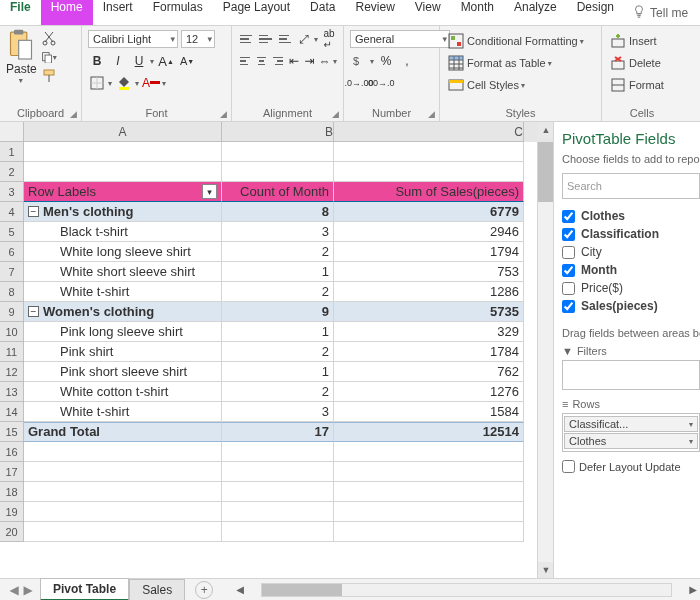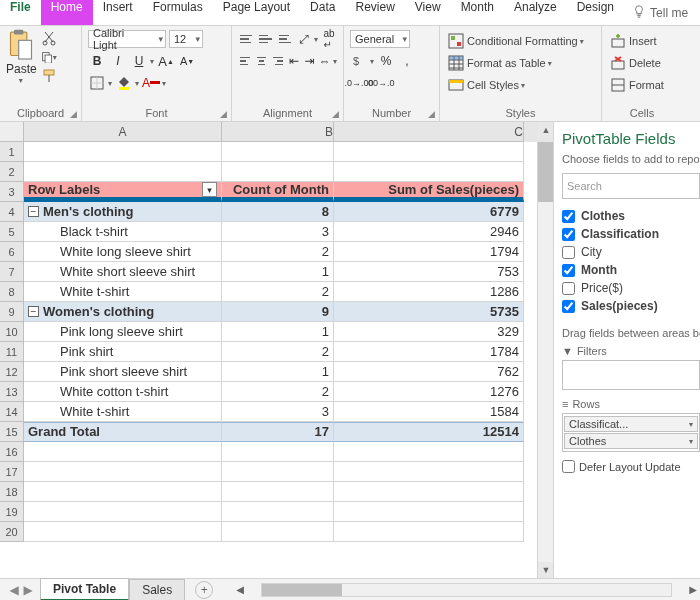--- a/index.html
+++ b/index.html
@@ -38,21 +38,21 @@
   .colheads { display: flex; background: #e6e6e6; height: 20px; }
   .rowhead-corner { width: 24px; border-right: 1px solid #c0c0c0; border-bottom: 1px solid #c0c0c0; background: #eee; }
   .ch { border-right: 1px solid #c0c0c0; border-bottom: 1px solid #c0c0c0; text-align: center; font-size: 12px; color: #555; line-height: 20px; }
   .rows { }
   .rw { display: flex; height: 20px; }
   .rh { width: 24px; background: #e6e6e6; border-right: 1px solid #c0c0c0; border-bottom: 1px solid #c0c0c0; text-align: center; font-size: 11px; color: #555; line-height: 20px; }
   .cell { border-right: 1px solid #d4d4d4; border-bottom: 1px solid #d4d4d4; padding: 0 4px; font-size: 13px; line-height: 20px; overflow: hidden; white-space: nowrap; display: flex; align-items: center; }
   .cA { width: 198px; }
   .cB { width: 112px; text-align: right; justify-content: flex-end; }
   .cC { width: 190px; text-align: right; justify-content: flex-end; }
-  .hdr { background: #fca5a5; font-weight: 700; border-bottom: 5px solid #0369a1; }
+  .hdr { background: #ec4899; font-weight: 400; border-bottom: 1px solid #0369a1; }
   .subt { background: #dce6f1; font-weight: 700; }
   .gtot { background: #dce6f1; font-weight: 700; border-top: 1px solid #9bb7d5; border-bottom: 1px solid #9bb7d5;}
   .collapse { width: 11px; height: 11px; border: 1px solid #666; background: #fff; display: inline-flex; align-items: center; justify-content: center; font-size: 10px; line-height: 9px; margin-right: 4px; font-weight: 400; }
   .filter { width: 15px; height: 15px; border: 1px solid #888; background: #fff; margin-left: auto; display: flex; align-items: center; justify-content: center; }
   .filter::after { content: "▾"; font-size: 9px; font-weight: 400; }
   .indent1 { padding-left: 36px !important; justify-content: flex-start; }
   .vbar { position: absolute; right: 0; top: 20px; bottom: 0; width: 16px; background: #f0f0f0; border-left: 1px solid #d4d4d4; }
   .vbar .thumb { position: absolute; top: 0; width: 100%; height: 60px; background: #c0c0c0; }
   .vbar .arrow { position: absolute; width: 16px; height: 16px; background: #e8e8e8; display:flex; align-items:center; justify-content:center; font-size:9px; color:#666; }
   
@@ -141,21 +141,21 @@
             </svg>
           </span>
       </div>
     </div>
     <div class="label"><span>Clipboard</span><span class="corner">◢</span></div>
   </div>
 
   <div class="group" style="width:150px">
     <div class="content col" style="gap:4px;padding-top:2px">
       <div class="row">
-        <span class="combo" style="width:78px">Calibri Light</span>
+        <span class="combo" style="width:90px">Calibri Light</span>
         <span class="combo" style="width:34px">12</span>
       </div>
       <div class="row">
         <span class="fmtbtn bold">B</span>
         <span class="fmtbtn italic">I</span>
         <span class="fmtbtn under">U</span>
           <span class="mini-drop">▾</span>
         <span class="fmtbtn" style="font-size:13px">A<sup style="font-size:7px">▲</sup></span>
         <span class="fmtbtn" style="font-size:11px">A<sup style="font-size:7px">▼</sup></span>
       </div>
@@ -223,21 +223,21 @@
         <span class="fmtbtn">⇥</span>
         <span class="fmtbtn">⇔</span>
           <span class="mini-drop">▾</span>
       </div>
     </div>
     <div class="label"><span>Alignment</span><span class="corner">◢</span></div>
   </div>
 
   <div class="group" style="width:96px">
     <div class="content col" style="gap:4px;padding-top:2px">
-      <span class="combo" style="width:60px">General</span>
+      <span class="combo" style="width:100px">General</span>
       <div class="row">
         <span class="fmtbtn">
             <svg width="12" height="12" viewBox="0 0 12 12">
               <text x="0" y="10" font-size="11" fill="#555">$</text>
             </svg>
           </span>
           <span class="mini-drop">▾</span>
         <span class="fmtbtn">%</span>
         <span class="fmtbtn">,</span>
       </div>

